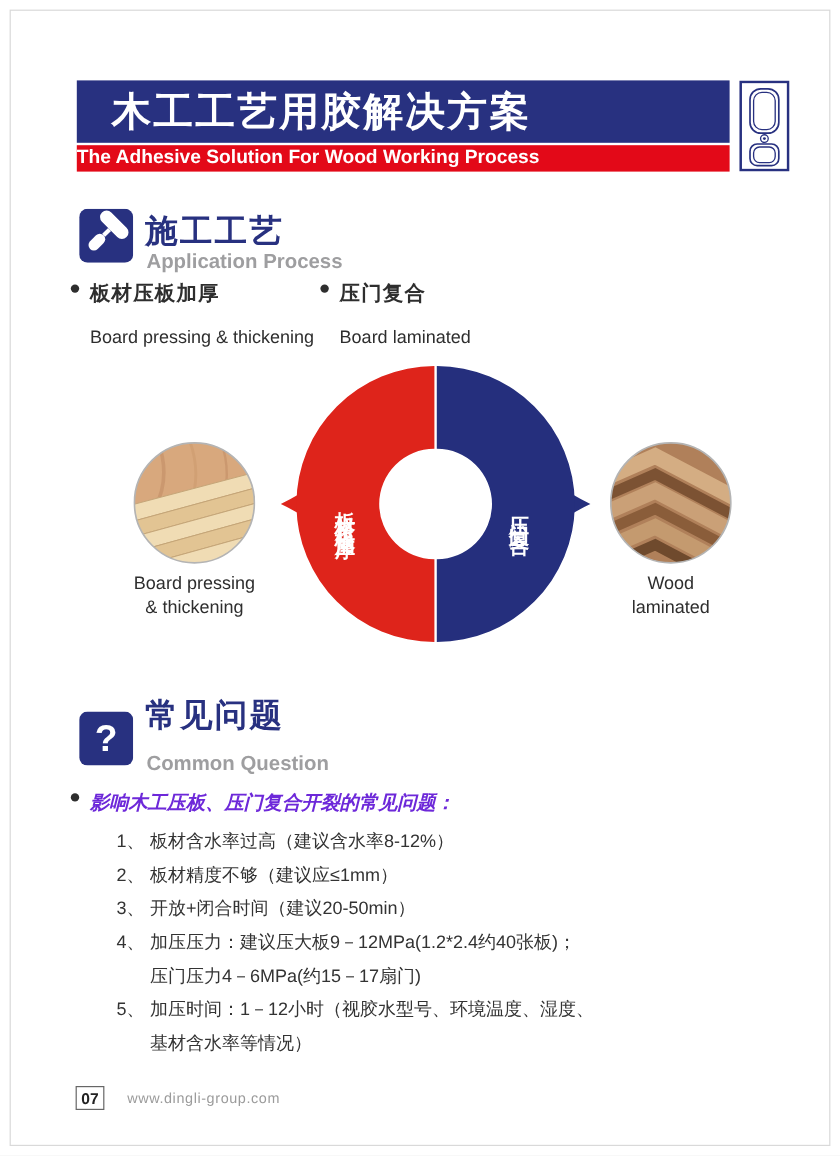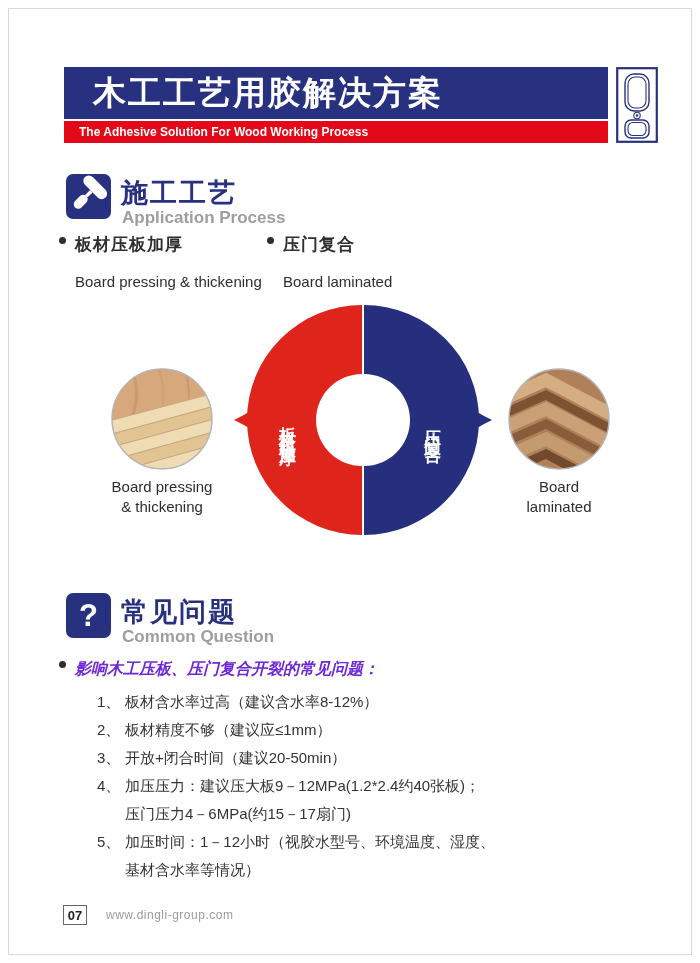--- a/index.html
+++ b/index.html
@@ -5,21 +5,21 @@
   * { margin:0; padding:0; box-sizing:border-box; }
   html,body { background:#f4f4f4; }
   body { font-family:"Liberation Sans","DejaVu Sans",sans-serif; }
   .canvas { position:relative; width:700px; height:963px; background:#fff; margin:0 auto; overflow:hidden; }
   .page { position:absolute; left:8px; top:8px; width:684px; height:947px; background:#fff; border:1px solid #d9d9d9; }
 
   
   .title-bar { position:absolute; left:55px; top:58px; width:544px; height:52px; background:#283180;
                color:#fff; font-weight:bold; font-size:33px; line-height:52px; padding-left:29px; letter-spacing:2px; }
   .subtitle-bar { position:absolute; left:55px; top:112px; width:544px; height:22px; background:#e30918;
-                  color:#fff; font-size:12px; line-height:22px; padding-left:15px; font-weight:bold; }
+                  color:#fff; font-size:16px; line-height:22px; font-weight:bold; }
   .door-icon { position:absolute; left:607px; top:58px; }
 
   
   .sec-icon { position:absolute; width:45px; height:45px; }
   .sec-icon .q-glyph { position:absolute; inset:0; display:flex; align-items:center; justify-content:center;
                        color:#fff; font-size:31px; font-weight:bold; }
   .sec-title-zh { position:absolute; color:#283180; font-size:27px; font-weight:bold; letter-spacing:2px; }
   .sec-title-en { position:absolute; color:#9e9ea0; font-size:17px; font-weight:bold; }
 
   
@@ -139,31 +139,31 @@
           <path d="M-12,108 L38,86 L114,126" stroke="#6f4a2d" stroke-width="9" fill="none"></path>
         </g>
         <circle cx="51" cy="51" r="50" fill="none" stroke="#b4b4b4" stroke-width="1.4"></circle>
       </svg>
     </span>
     <div class="wood-caption" style="left:73px; top:468px;">
       <div>Board pressing</div>
       <div>&amp; thickening</div>
     </div>
     <div class="wood-caption" style="left:470px; top:468px;">
-      <div>Board</div>
+      <div>Wood</div>
       <div>laminated</div>
     </div>
 
     <span class="sec-icon" style="left:57px; top:584px;">
       <svg width="45" height="45" viewBox="0 0 45 45">
           <rect width="45" height="45" rx="7" fill="#283180"></rect>
         </svg>
       <span class="q-glyph">?</span>
     </span>
-    <div class="sec-title-zh" style="left:112px; top:585px;">常见问题</div>
+    <div class="sec-title-zh" style="left:112px; top:569px;">常见问题</div>
     <div class="sec-title-en" style="left:113px; top:618px;">Common Question</div>
 
     <div class="lead">
       <span class="dot"></span><span>影响木工压板、压门复合开裂的常见问题：</span>
     </div>
     <div class="q-list">
         <div class="q-row">
           <span class="q-num">1、</span>
           <span class="q-text">
             <div>板材含水率过高（建议含水率8-12%）</div>

